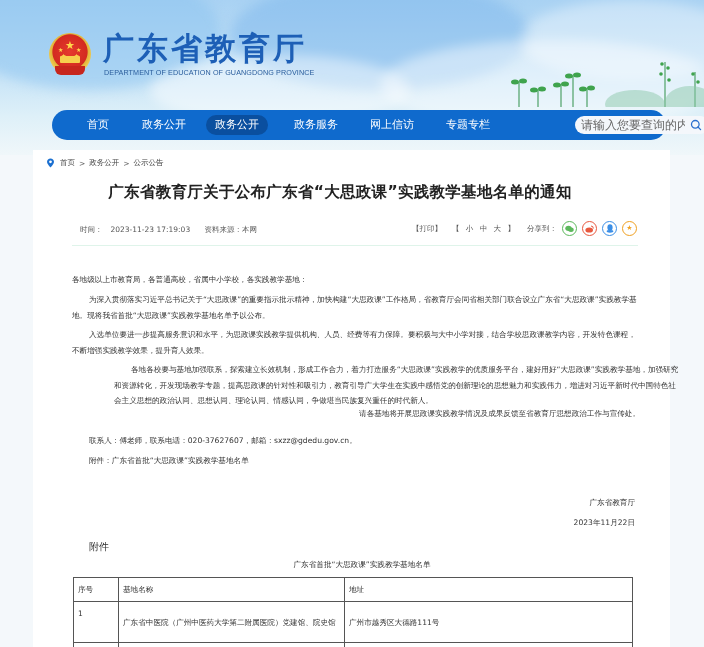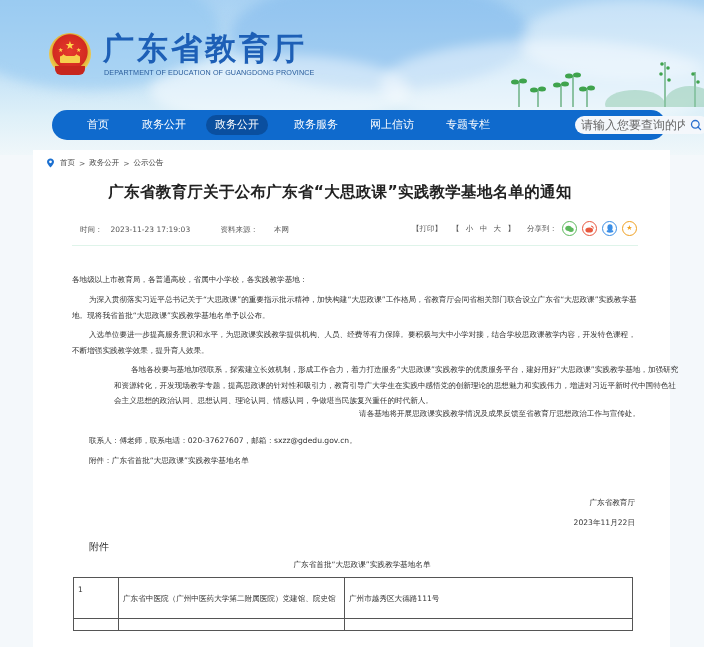--- a/index.html
+++ b/index.html
@@ -209,21 +209,21 @@
   <span>政务公开</span>
   <span class="bc-sep">&gt;</span>
   <span>公示公告</span>
 </div>
 
 <div class="article-title">广东省教育厅关于公布广东省“大思政课”实践教学基地名单的通知</div>
 
 <div class="meta-row">
   <div class="meta-left">
     <span><span style="margin:8px">时间：</span><span style="margin:0">2023-11-23 17:19:03</span></span>
-    <span><span style="margin:16px">资料来源：</span><span style="margin:0">本网</span></span>
+    <span><span style="margin:0">资料来源：</span><span style="margin:0">本网</span></span>
   </div>
   <div class="meta-right">
     <span class="txt">【打印】</span>
     <span class="txt" style="letter-spacing:2px;">
       <span>【</span>
       <span>小</span>
       <span>中</span>
       <span>大</span>
       <span>】</span>
     </span>
@@ -265,20 +265,25 @@
 <div class="attach-label">附件</div>
 <div class="table-title">广东省首批“大思政课”实践教学基地名单</div>
 
 <table class="bases">
   <colgroup>
       <col style="width:45px">
       <col style="width:226px">
       <col>
     </colgroup>
   <tbody>
+      <tr class="hdr">
+    <td>序号</td>
+    <td>基地名称</td>
+    <td>地址</td>
+  </tr>
   <tr class="r1">
     <td style="vertical-align:top;">1</td>
     <td>广东省中医院（广州中医药大学第二附属医院）党建馆、院史馆</td>
     <td>广州市越秀区大德路111号</td>
   </tr>
   <tr>
     <td style="height:12px;"></td>
         <td></td>
         <td></td>
   </tr>

